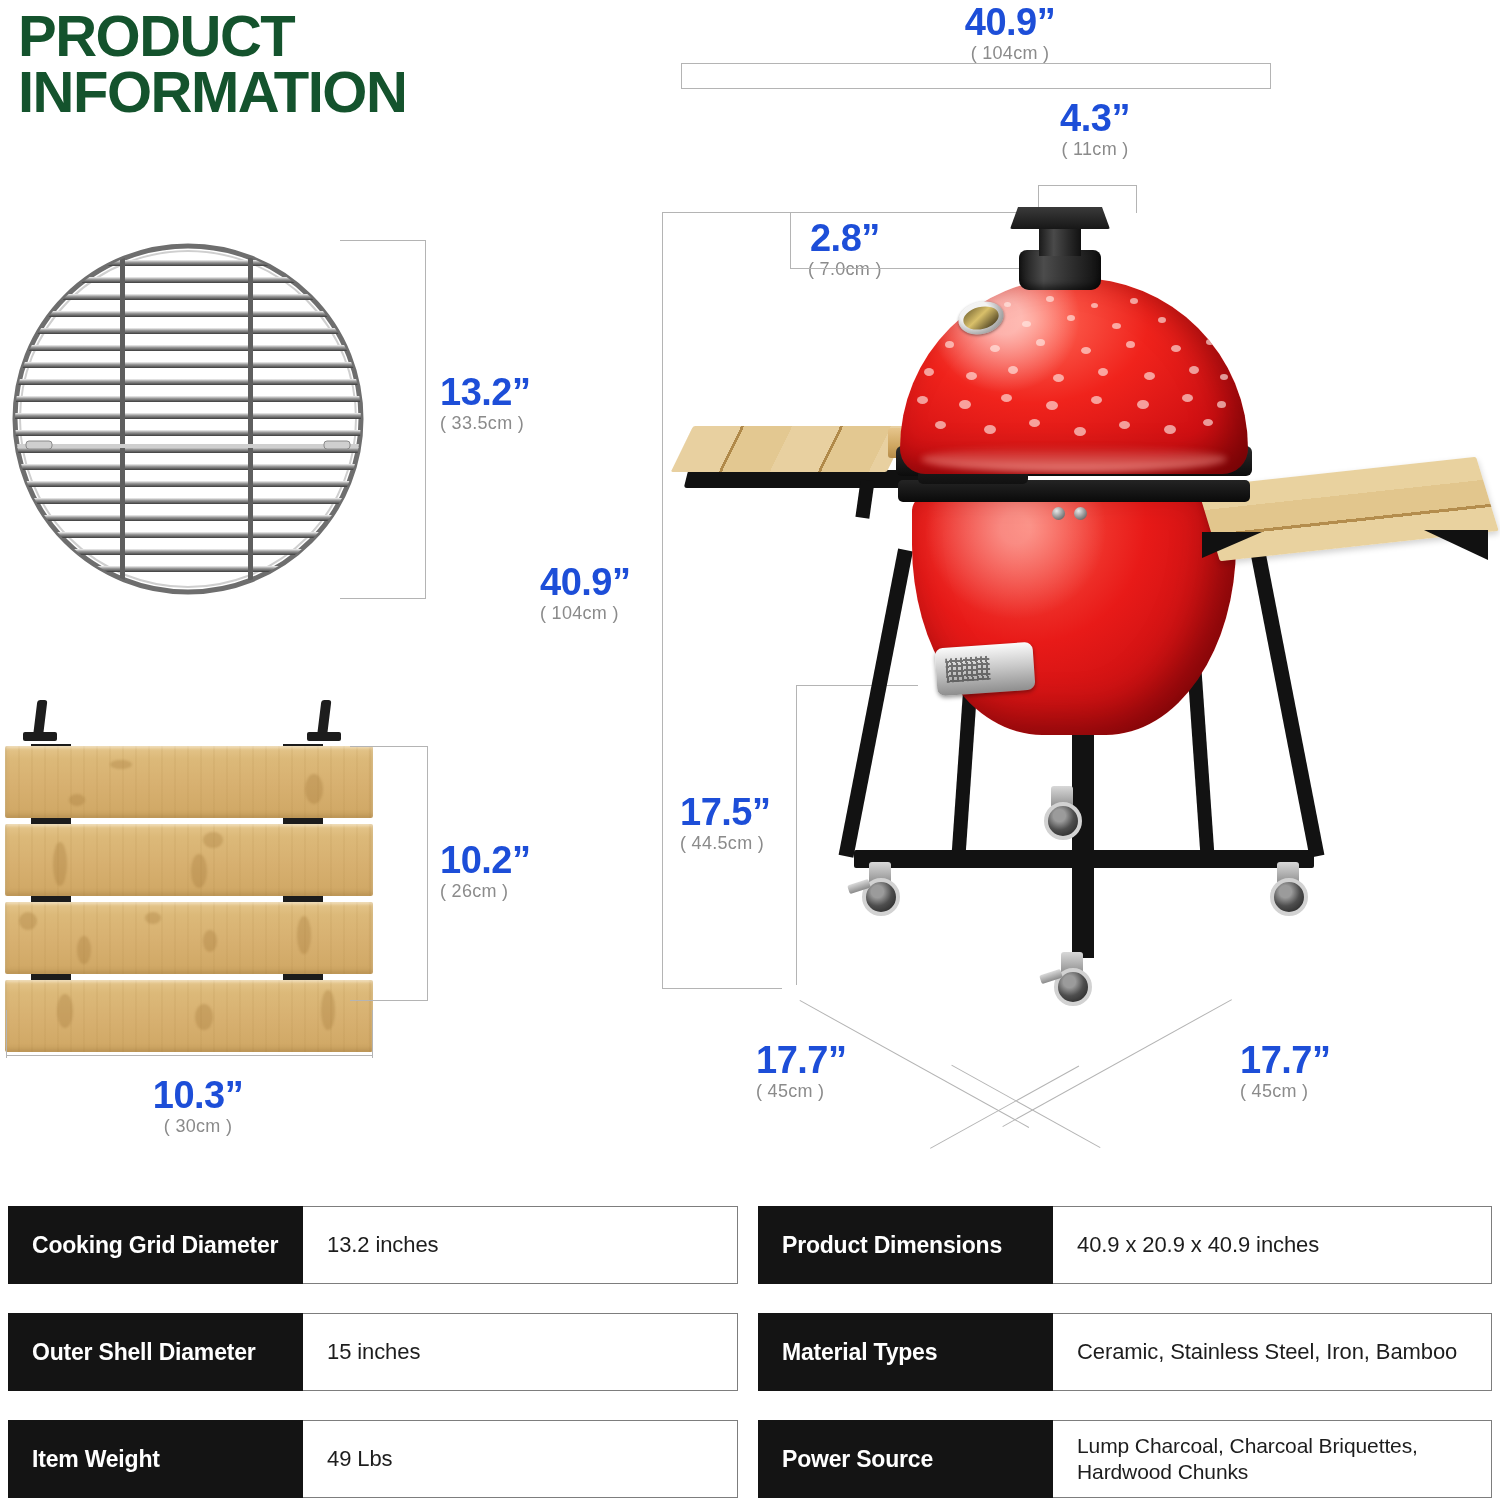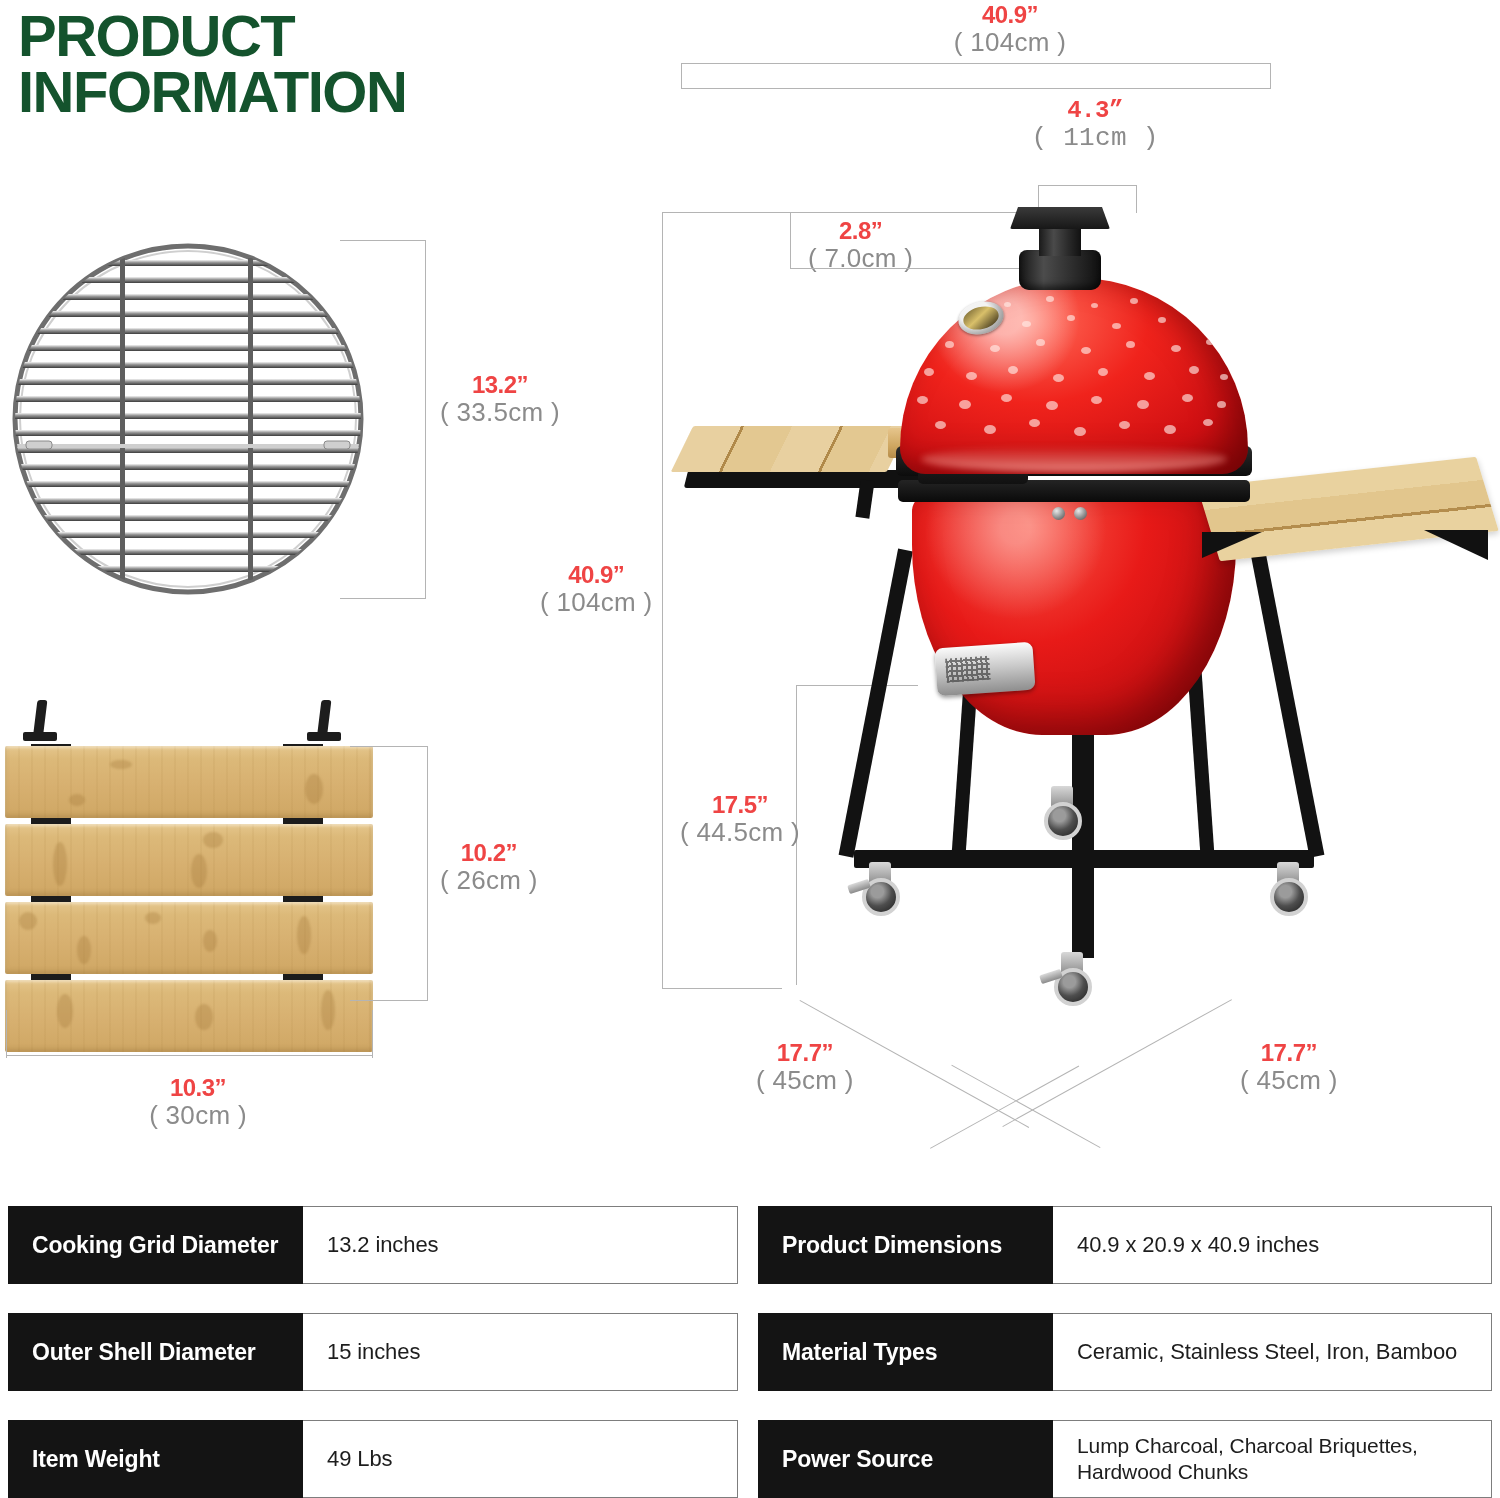--- a/index.html
+++ b/index.html
@@ -16,26 +16,26 @@
     position: absolute; left: 18px; top: 8px;
     font-size: 58px; font-weight: 800; line-height: 0.97;
     letter-spacing: -1.5px; color: #14532d;
     font-family: "Liberation Sans", sans-serif;
   }
   .title span { display: block; }
 
   
   .dim { position: absolute; white-space: nowrap; }
   .dim .inch {
-    font-size: 24px; font-weight: 800; color: #ef4444; letter-spacing: -0.5px;
+    font-size: 38px; font-weight: 800; color: #1d4ed8; letter-spacing: -0.5px;
     line-height: 1.08;
     text-align: center;
   }
   .dim .cm {
-    font-size: 26px; font-weight: 400; color: #8b8b8b; letter-spacing: 0.3px;
+    font-size: 18px; font-weight: 400; color: #8b8b8b; letter-spacing: 0.3px;
     line-height: 1.15;
   }
   .dim.center { text-align: center; }
 
   
   .ln { position: absolute; background: #b4b4b4; }
   .ln.h { height: 1px; }
   .ln.v { width: 1px; }
   .lnd { position: absolute; background: #b4b4b4; height: 1px; transform-origin: 0 0; }
 
@@ -325,21 +325,21 @@
 
   <div class="dim center" style="left:860px; top:2px; width:300px;">
     <div class="inch">40.9”</div>
     <div class="cm">( 104cm )</div>
   </div>
   <div class="ln h" style="left:681px; top:63px;  width:590px;"></div>
   <div class="ln v" style="left:681px; top:63px;  height:25px;"></div>
   <div class="ln v" style="left:1270px;top:63px;  height:25px;"></div>
   <div class="ln h" style="left:681px; top:88px;  width:590px;"></div>
 
-  <div class="dim center" style="left:985px; top:98px; width:220px;font-family:Liberation Mono, monospace;">
+  <div class="dim center" style="left:985px; top:98px; width:220px;">
     <div class="inch">4.3”</div>
     <div class="cm">( 11cm )</div>
   </div>
   <div class="ln v" style="left:1038px; top:185px; height:28px;"></div>
   <div class="ln v" style="left:1136px; top:185px; height:28px;"></div>
   <div class="ln h" style="left:1038px; top:185px; width:98px;"></div>
 
   <div class="dim" style="left:808px; top:218px;">
     <div class="inch">2.8”</div>
     <div class="cm">( 7.0cm )</div>

